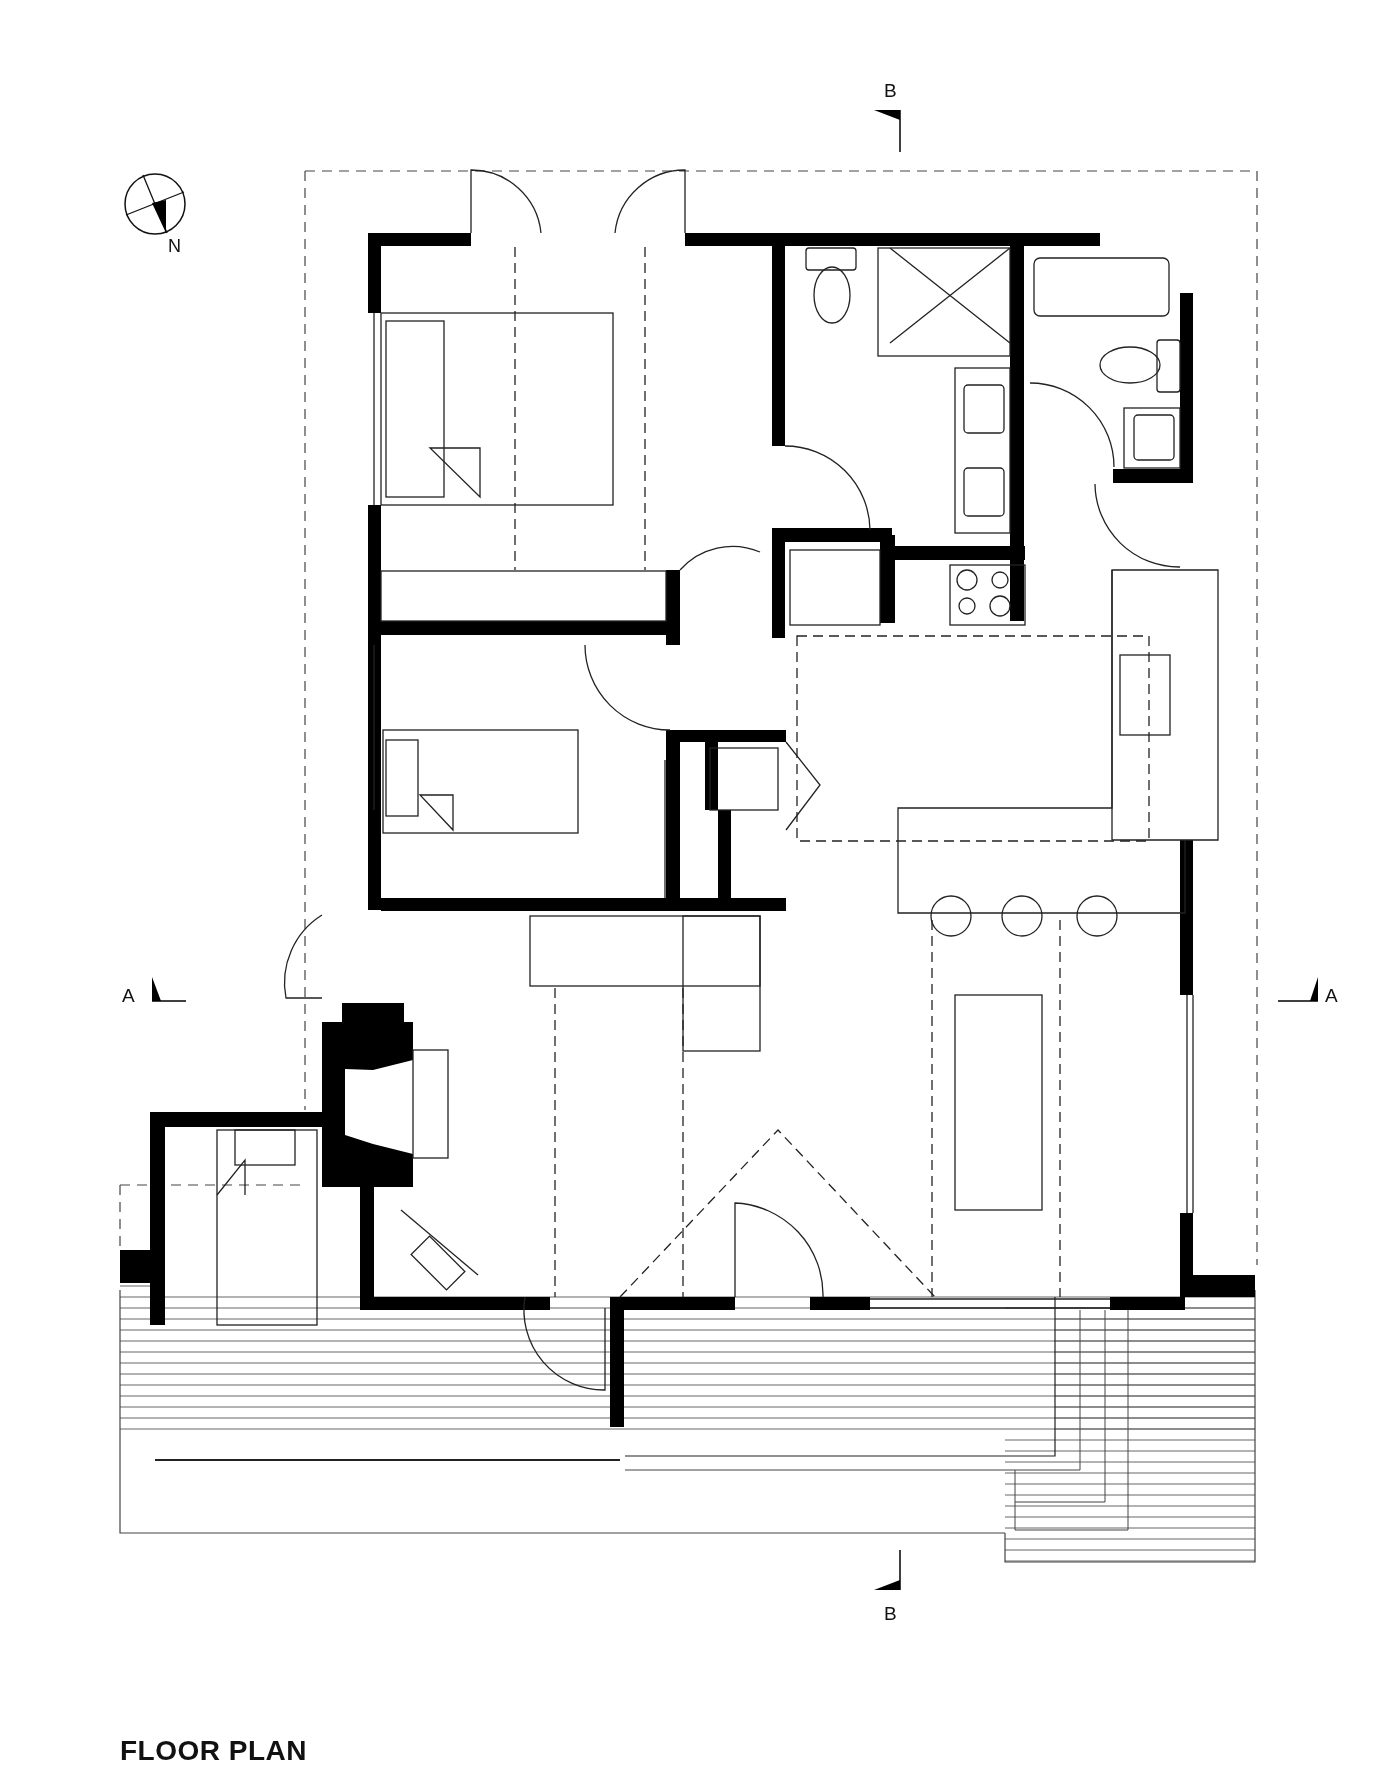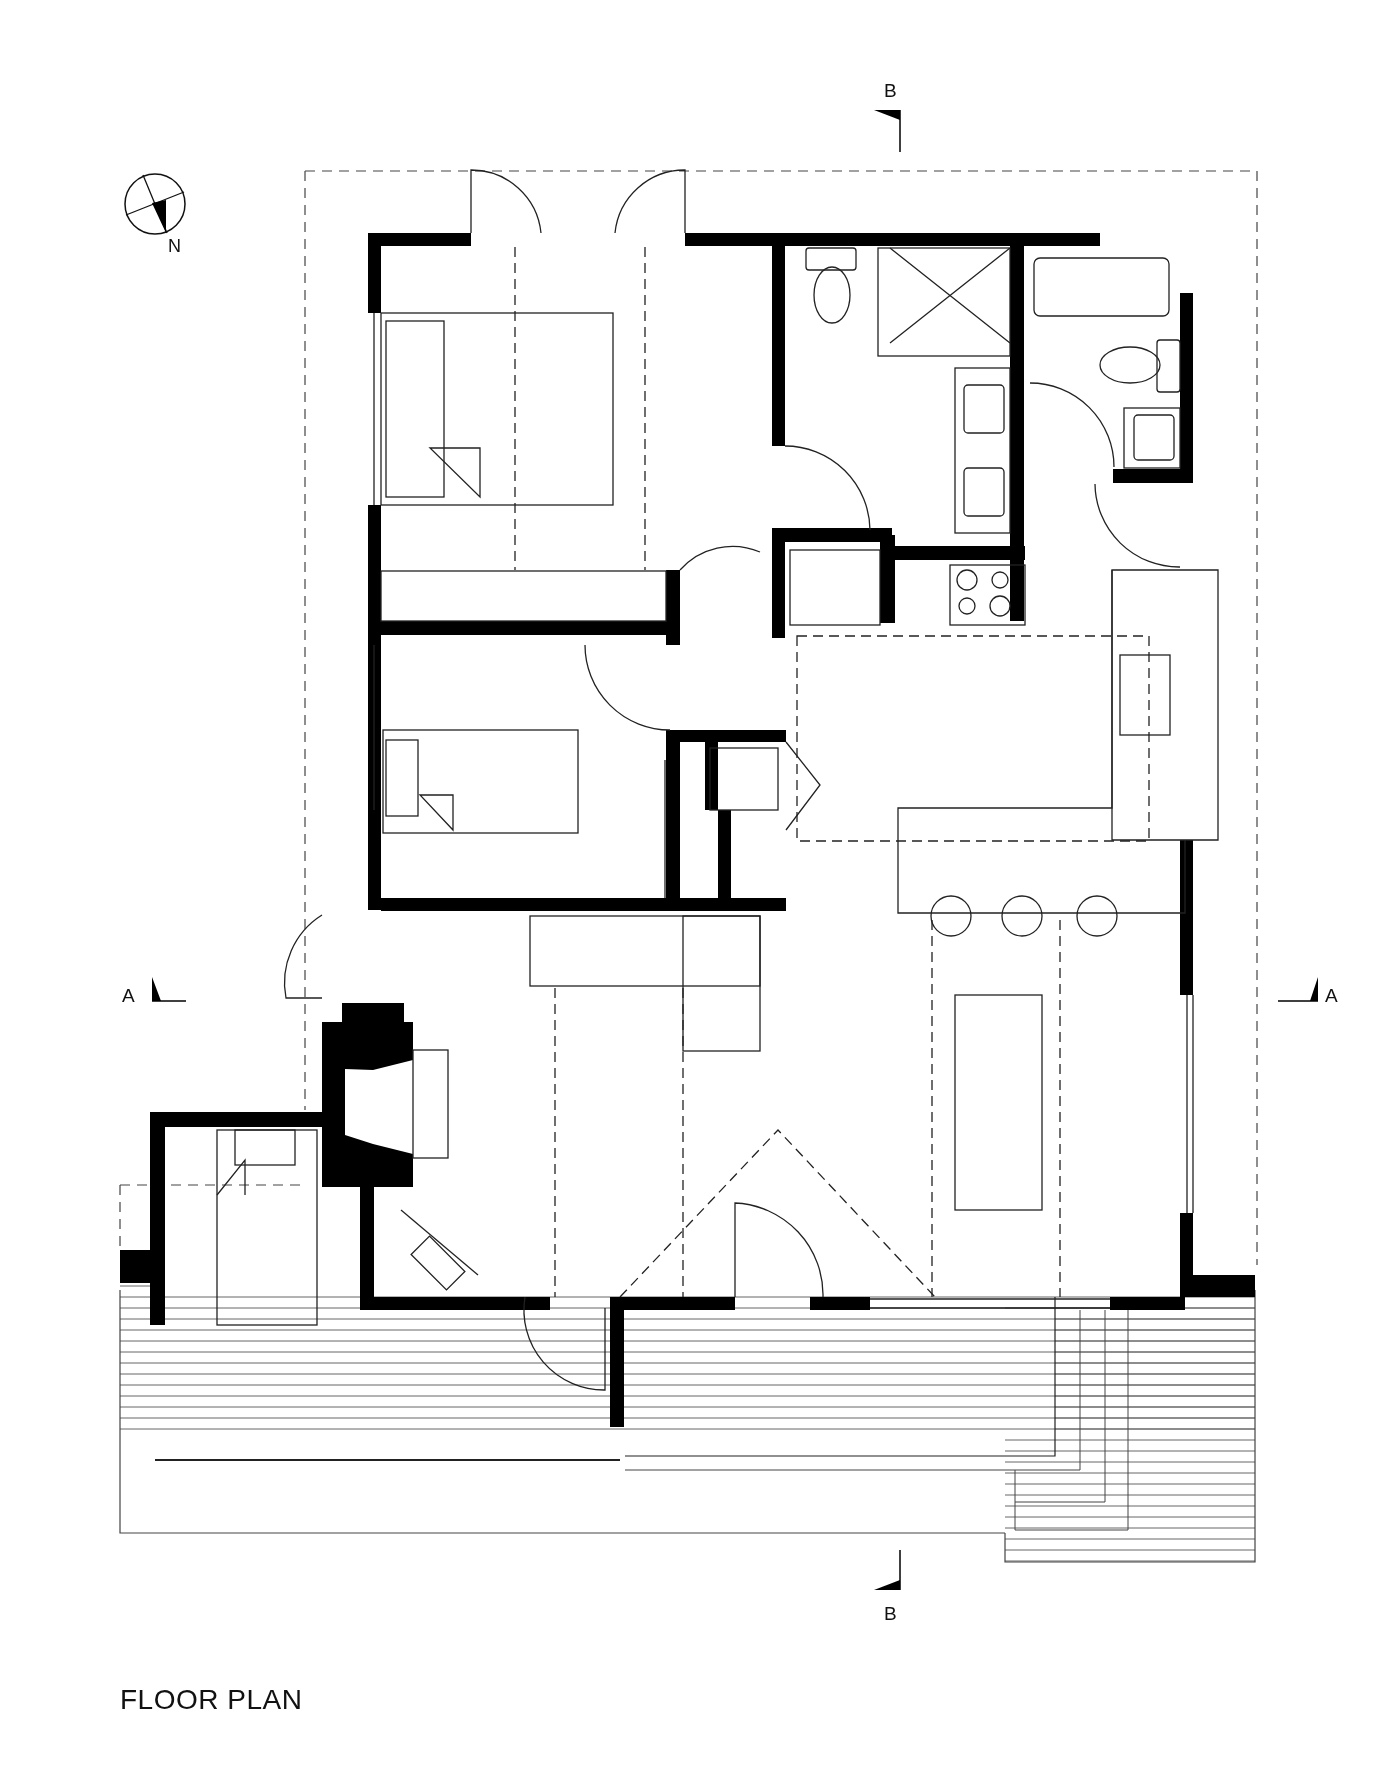--- a/index.html
+++ b/index.html
@@ -1,19 +1,19 @@
 <!DOCTYPE html>
 <html><head>
 <meta charset="utf-8">
 <style>
   html, body { margin:0; padding:0; background:#ffffff; }
   body { width:1390px; height:1769px; position:relative; overflow:hidden; font-family:"Liberation Sans", sans-serif; }
   #plan { position:absolute; left:0; top:0; }
   .lbl { position:absolute; font-family:"Liberation Sans", sans-serif; color:#111; }
-  .title { left:120px; top:1684px; font-size:28px; letter-spacing:0.5px; }
+  .title { left:120px; top:1735px; font-size:28px; letter-spacing:0.5px;font-weight:bold; }
   .sec { font-size:19px; }
 </style>
 </head>
 <body>
 
 <svg id="plan" width="1390" height="1769" viewBox="0 0 1390 1769" xmlns="http://www.w3.org/2000/svg">
   <defs>
     <pattern id="deck" width="10" height="11" patternUnits="userSpaceOnUse">
       <line x1="0" y1="10" x2="10" y2="10" stroke="#666" stroke-width="1"></line>
     </pattern>

